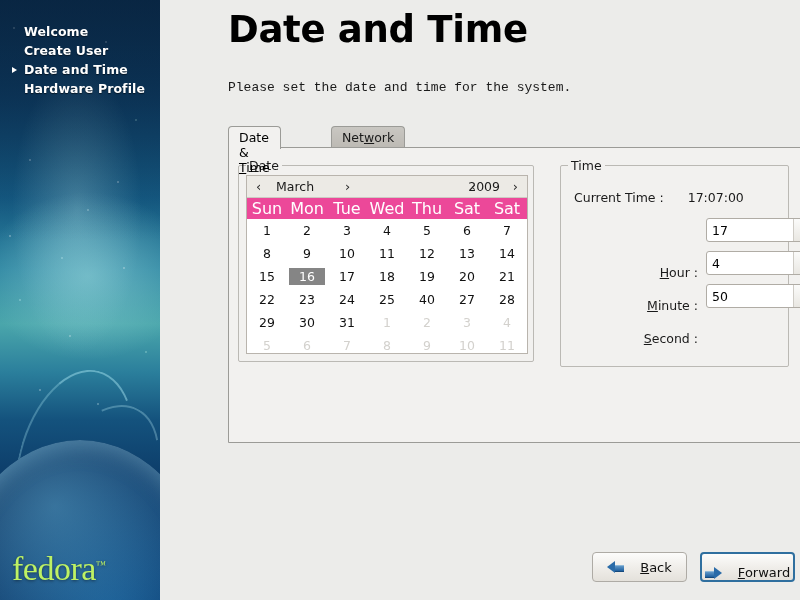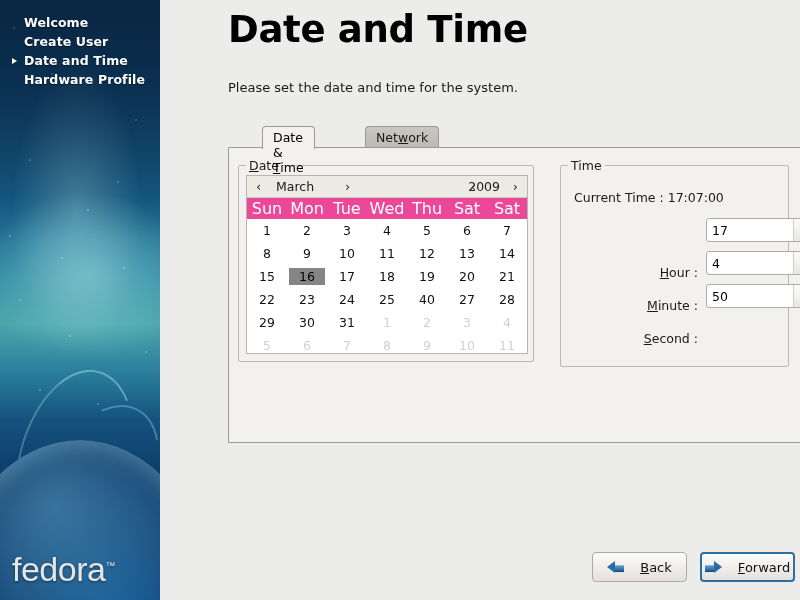--- a/index.html
+++ b/index.html
@@ -64,21 +64,21 @@
     border-color: rgba(175,235,245,0.45) transparent transparent rgba(175,235,245,0.30); transform: rotate(14deg); }
   .sb-arc.a2 { left: 6px; top: 430px; width: 150px; height: 210px;
     border-color: transparent rgba(160,225,240,0.35) rgba(160,225,240,0.20) transparent; transform: rotate(-8deg); }
   .sb-arc.a3 { left: 52px; top: 400px; width: 96px; height: 150px;
     border-color: rgba(190,240,250,0.30) transparent transparent transparent; transform: rotate(28deg); }
   .sb-glowtop {
     position: absolute; left: 0; top: 0; width: 160px; height: 240px;
     background: linear-gradient(to bottom, rgba(8,34,60,0.55), rgba(8,34,60,0) 100%);
   }
 
-  .nav { position: absolute; left: 0; top: 0; width: 160px; padding-top: 13px; }
+  .nav { position: absolute; left: 0; top: 0; width: 160px; padding-top: 22px; }
   .nav-item {
     position: relative;
     color: #ffffff;
     font-size: 12.5px;
     font-weight: bold;
     line-height: 15px;
     padding: 2px 6px 2px 24px;
     letter-spacing: 0.1px;
     text-shadow: 0 1px 1px rgba(0,0,0,0.55);
   }
@@ -86,53 +86,52 @@
     position: absolute; left: 12px; top: 50%; transform: translateY(-50%);
     width: 0; height: 0; display: none;
     border-left: 5px solid #ffffff;
     border-top: 3.5px solid transparent;
     border-bottom: 3.5px solid transparent;
   }
   .nav-item.active .marker { display: block; }
 
   .fedora-logo {
     position: absolute; left: 12px; bottom: 14px;
-    color: #e5e5e5; font-size: 34px; font-weight: 300;
+    color: #bef264; font-size: 34px; font-weight: 300;
     letter-spacing: -0.5px; line-height: 1;
-    font-family: Liberation Sans, sans-serif;
+    font-family: Liberation Serif, serif;
     text-shadow: 0 1px 3px rgba(0,0,0,0.45);
   }
   .fedora-logo .tm { font-size: 10px; vertical-align: super; letter-spacing: 0; }
 
   
   .main {
     position: absolute; left: 160px; top: 0; width: 640px; height: 600px;
     background: #ececea;
   }
   .page-title {
     position: absolute; left: 68px; top: 8px;
     font-size: 37px; font-weight: bold; color: #000;
     letter-spacing: -0.3px;
   }
   .page-desc {
     position: absolute; left: 68px; top: 80px;
-    font-size: 13px; color: #1a1a1a;
+    font-size: 13px; color: #1a1a1a; font-family: Liberation Mono, monospace;
   }
 
   
   .tabstrip { position: absolute; left: 68px; top: 126px; height: 22px; }
   .tab {
     position: absolute; top: 0; height: 21px; box-sizing: border-box;
     font-size: 12.5px; color: #1a1a1a;
     padding: 3px 10px 0 10px;
     border: 1px solid #9b9b97;
     border-bottom: none;
     border-radius: 4px 4px 0 0;
     background: linear-gradient(to bottom, #c9c7c2, #bdbab4);
-    margin-left: 34px;
   }
   .tab.active {
     background: #f2f1ef;
     border-color: #9b9b97;
     color: #000;
     z-index: 3;
     height: 23px;
   }
   .tab.t1 { left: 0; }
   .tab.t2 { left: 103px; }
@@ -185,26 +184,26 @@
     font-size: 16px; font-weight: normal;
     height: 19px; text-align: center;
   }
   .cal-grid td {
     height: 21px; text-align: center; font-size: 12.5px; color: #111;
     font-weight: normal;
   }
   .cal-grid td.dim { color: #d3d1cd; }
   .cal-grid td .sel {
     display: inline-block; min-width: 28px; padding: 1px 4px;
-    background: #858585; color: #000000;
+    background: #858585; color: #ffffff;
   }
 
   
   .cur-time-row { position: absolute; left: 13px; top: 24px; font-size: 12.5px; color: #1a1a1a; }
-  .cur-time-row .val { margin-left: 0; }
+  .cur-time-row .val { margin-left: 20px; }
   .field-row { position: absolute; height: 24px; }
   .field-row .flabel {
     position: absolute; right: 100%; margin-right: 8px; top: 3px;
     font-size: 12.5px; color: #1a1a1a; white-space: nowrap; margin-top: 44px;
   }
   .spin {
     position: relative; width: 110px; height: 24px; box-sizing: border-box;
     border: 1px solid #b0aca5; border-radius: 3px; background: #ffffff;
   }
   .spin input {
@@ -237,21 +236,21 @@
     border: 1px solid #aeaba5; border-radius: 4px;
     background: linear-gradient(to bottom, #fcfcfb 0%, #f0eeea 50%, #e4e1db 100%);
     display: flex; align-items: center; justify-content: center; gap: 16px;
     font-size: 13px; color: #111;
   }
   .btn.focus {
     border: 2px solid #2f6f9f;
     background: linear-gradient(to bottom, #fcfcfb 0%, #f0eeea 50%, #e4e1db 100%);
   }
   .btn-back { left: 432px; top: 552px; }
-  .btn-fwd { left: 540px; top: 552px; }
+  .btn-fwd { left: 540px; top: 552px; align-items: flex-end; }
 
   .arrow-ico { width: 17px; height: 13px; position: relative; flex: none; }
   .arrow-ico .shaft {
     position: absolute; top: 4px; width: 9px; height: 5px;
     background: linear-gradient(to bottom, #5f97c8, #1e5f9e);
     border-top: 1px solid #8fb8d8; border-bottom: 1px solid #16497c;
   }
   .arrow-ico .head {
     position: absolute; top: 0; width: 0; height: 0;
     border-top: 6.5px solid transparent; border-bottom: 6.5px solid transparent;

